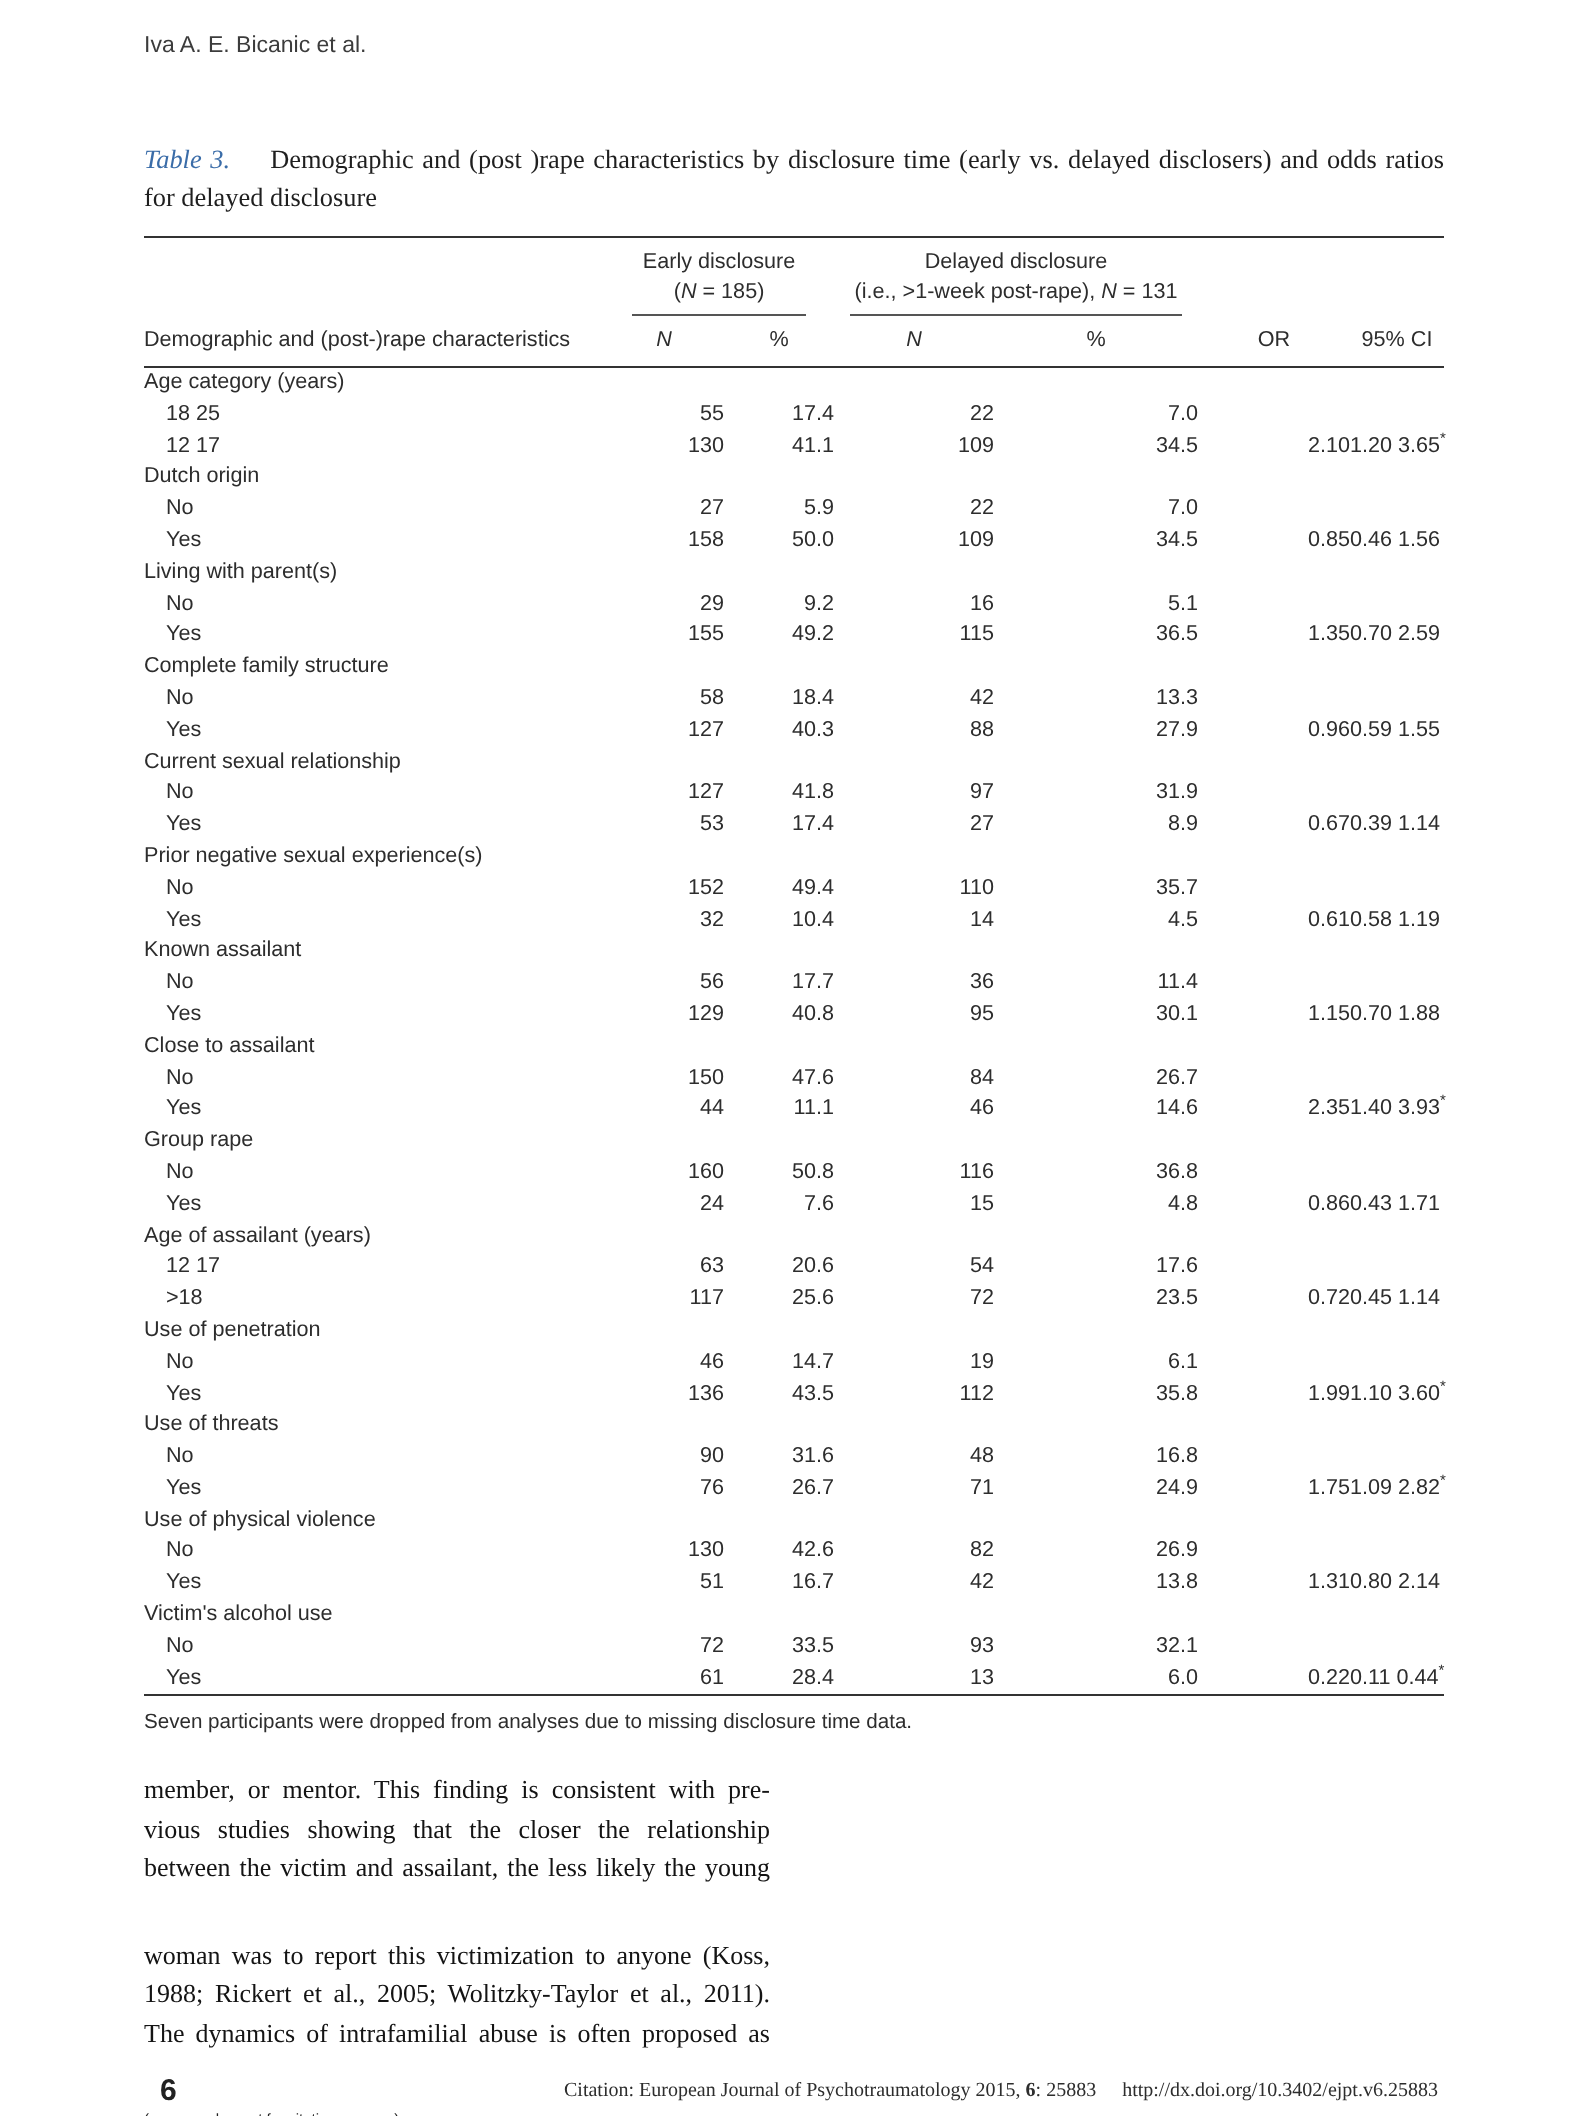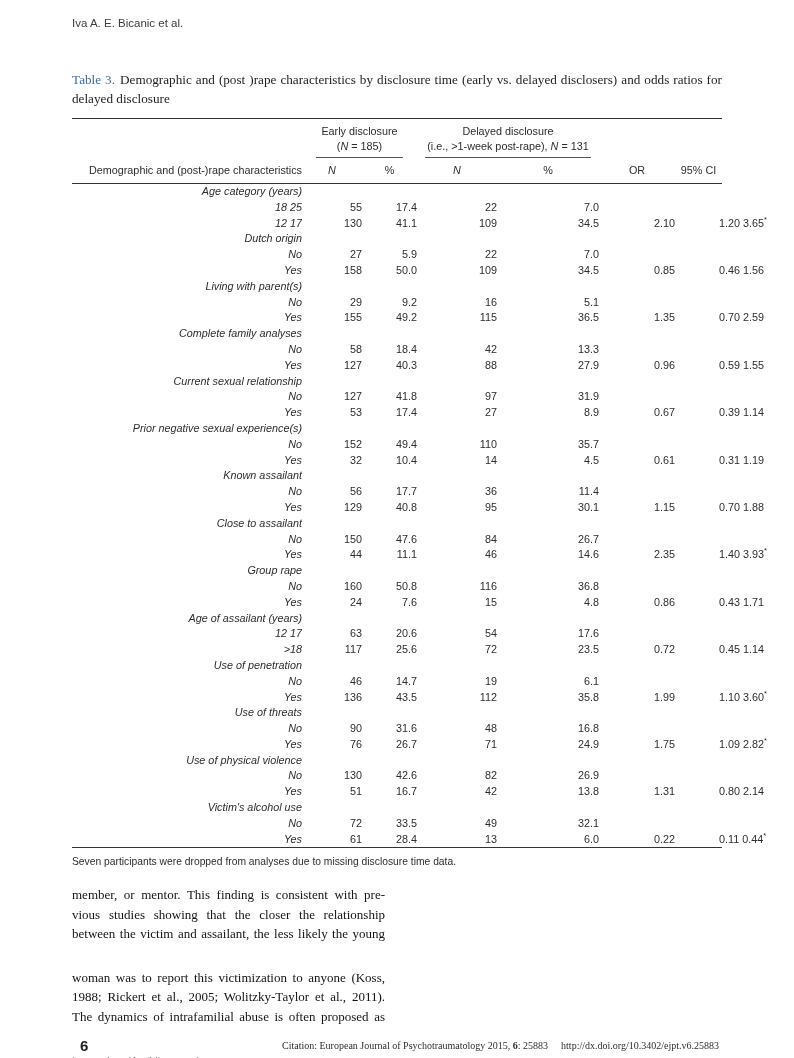--- a/index.html
+++ b/index.html
@@ -1,35 +1,35 @@
 <!DOCTYPE html>
 <html><head>
 <meta charset="utf-8">
 <style>
   html,body{margin:0;padding:0;}
   body{width:794px;height:1058px;background:#ffffff;font-family:"Liberation Sans",sans-serif;color:#222;overflow:hidden;}
   .page{padding:0 72px;width:650px;}
   .running-head{margin-top:17px;font-size:11.5px;color:#3c3c3c;}
   .caption{margin-top:41px;margin-bottom:0;font-family:"Liberation Serif",serif;font-size:13.2px;line-height:19px;text-align:justify;color:#1f1f1f;}
-  .caption .tlabel{color:#3a6ca8;margin-right:5px;}
+  .caption .tlabel{font-style:italic;color:#3a6ca8;margin-right:20px;}
   table{width:650px;border-collapse:collapse;table-layout:fixed;margin-top:10px;font-size:10.8px;color:#2d2d2d;border-top:1.5px solid #333;border-bottom:1.5px solid #333;}
   col.c-label{width:230px;} col.c-n1{width:60px;} col.c-p1{width:55px;}
   col.c-n2{width:80px;} col.c-p2{width:102px;} col.c-or{width:76px;} col.c-ci{width:47px;}
   thead th{font-weight:normal;vertical-align:bottom;padding:0;}
   tr.group-head th{padding-top:5px;}
   .grp{line-height:15px;text-align:center;padding-bottom:3px;}
   .grp-u-early{border-bottom:1px solid #555;margin:0 14px;}
   .grp-u-delayed{border-bottom:1px solid #555;margin:0 8px;}
   tr.col-head th{border-bottom:1.5px solid #333;padding:6px 0 7px;text-align:center;}
-  tr.col-head th.lbl{text-align:right;}
+  tr.col-head th.lbl{text-align:left;}
   tbody td{line-height:15.8px;white-space:nowrap;padding:0;}
-  td.lbl{text-align:right;overflow:hidden;font-style:italic;}
+  td.lbl{text-align:left;overflow:hidden;}
   td.lbl.indent{padding-left:11px;}
   td.num{text-align:right;}
-  td.ci{padding-right:3px;padding-left:44px;}
+  td.ci{padding-right:3px;}
   sup{font-size:7.5px;vertical-align:super;line-height:0;}
   .footnotes{margin-top:6px;font-size:10.3px;line-height:15px;color:#2d2d2d;}
   .body-text{display:flex;gap:24px;margin-top:16px;font-family:"Liberation Serif",serif;font-size:13px;line-height:19.5px;color:#141414;flex-direction:column;}
   .body-col{width:313px;}
   .jline{text-align:justify;text-align-last:justify;}
   .footer{margin-top:13px;display:flex;align-items:flex-start;}
   .pagenum-block{width:210px;}
   .pagenum{font-size:15px;font-weight:bold;padding-left:8px;line-height:14px;}
   .pagenote{font-size:7.5px;margin-top:2px;color:#222;}
   .citation{flex:1;font-size:10px;padding-top:1px;color:#2d2d2d;font-family:Liberation Serif, serif;}
@@ -162,21 +162,21 @@
         <tr>
       <td class="lbl indent">Yes</td>
       <td class="num">155</td>
       <td class="num">49.2</td>
       <td class="num">115</td>
       <td class="num">36.5</td>
       <td class="num">1.35</td>
       <td class="num ci">0.70 2.59</td>
     </tr>
         <tr>
-      <td class="lbl">Complete family analyses</td>
+      <td class="lbl">Complete family structure</td>
       <td class="num"></td>
       <td class="num"></td>
       <td class="num"></td>
       <td class="num"></td>
       <td class="num"></td>
       <td class="num ci"></td>
     </tr>
         <tr>
       <td class="lbl indent">No</td>
       <td class="num">58</td>
@@ -240,21 +240,21 @@
       <td class="num"></td>
       <td class="num ci"></td>
     </tr>
         <tr>
       <td class="lbl indent">Yes</td>
       <td class="num">32</td>
       <td class="num">10.4</td>
       <td class="num">14</td>
       <td class="num">4.5</td>
       <td class="num">0.61</td>
-      <td class="num ci">0.31 1.19</td>
+      <td class="num ci">0.58 1.19</td>
     </tr>
         <tr>
       <td class="lbl">Known assailant</td>
       <td class="num"></td>
       <td class="num"></td>
       <td class="num"></td>
       <td class="num"></td>
       <td class="num"></td>
       <td class="num ci"></td>
     </tr>
@@ -444,21 +444,21 @@
       <td class="num"></td>
       <td class="num"></td>
       <td class="num"></td>
       <td class="num"></td>
       <td class="num ci"></td>
     </tr>
         <tr>
       <td class="lbl indent">No</td>
       <td class="num">72</td>
       <td class="num">33.5</td>
-      <td class="num">49</td>
+      <td class="num">93</td>
       <td class="num">32.1</td>
       <td class="num"></td>
       <td class="num ci"></td>
     </tr>
         <tr>
       <td class="lbl indent">Yes</td>
       <td class="num">61</td>
       <td class="num">28.4</td>
       <td class="num">13</td>
       <td class="num">6.0</td>

